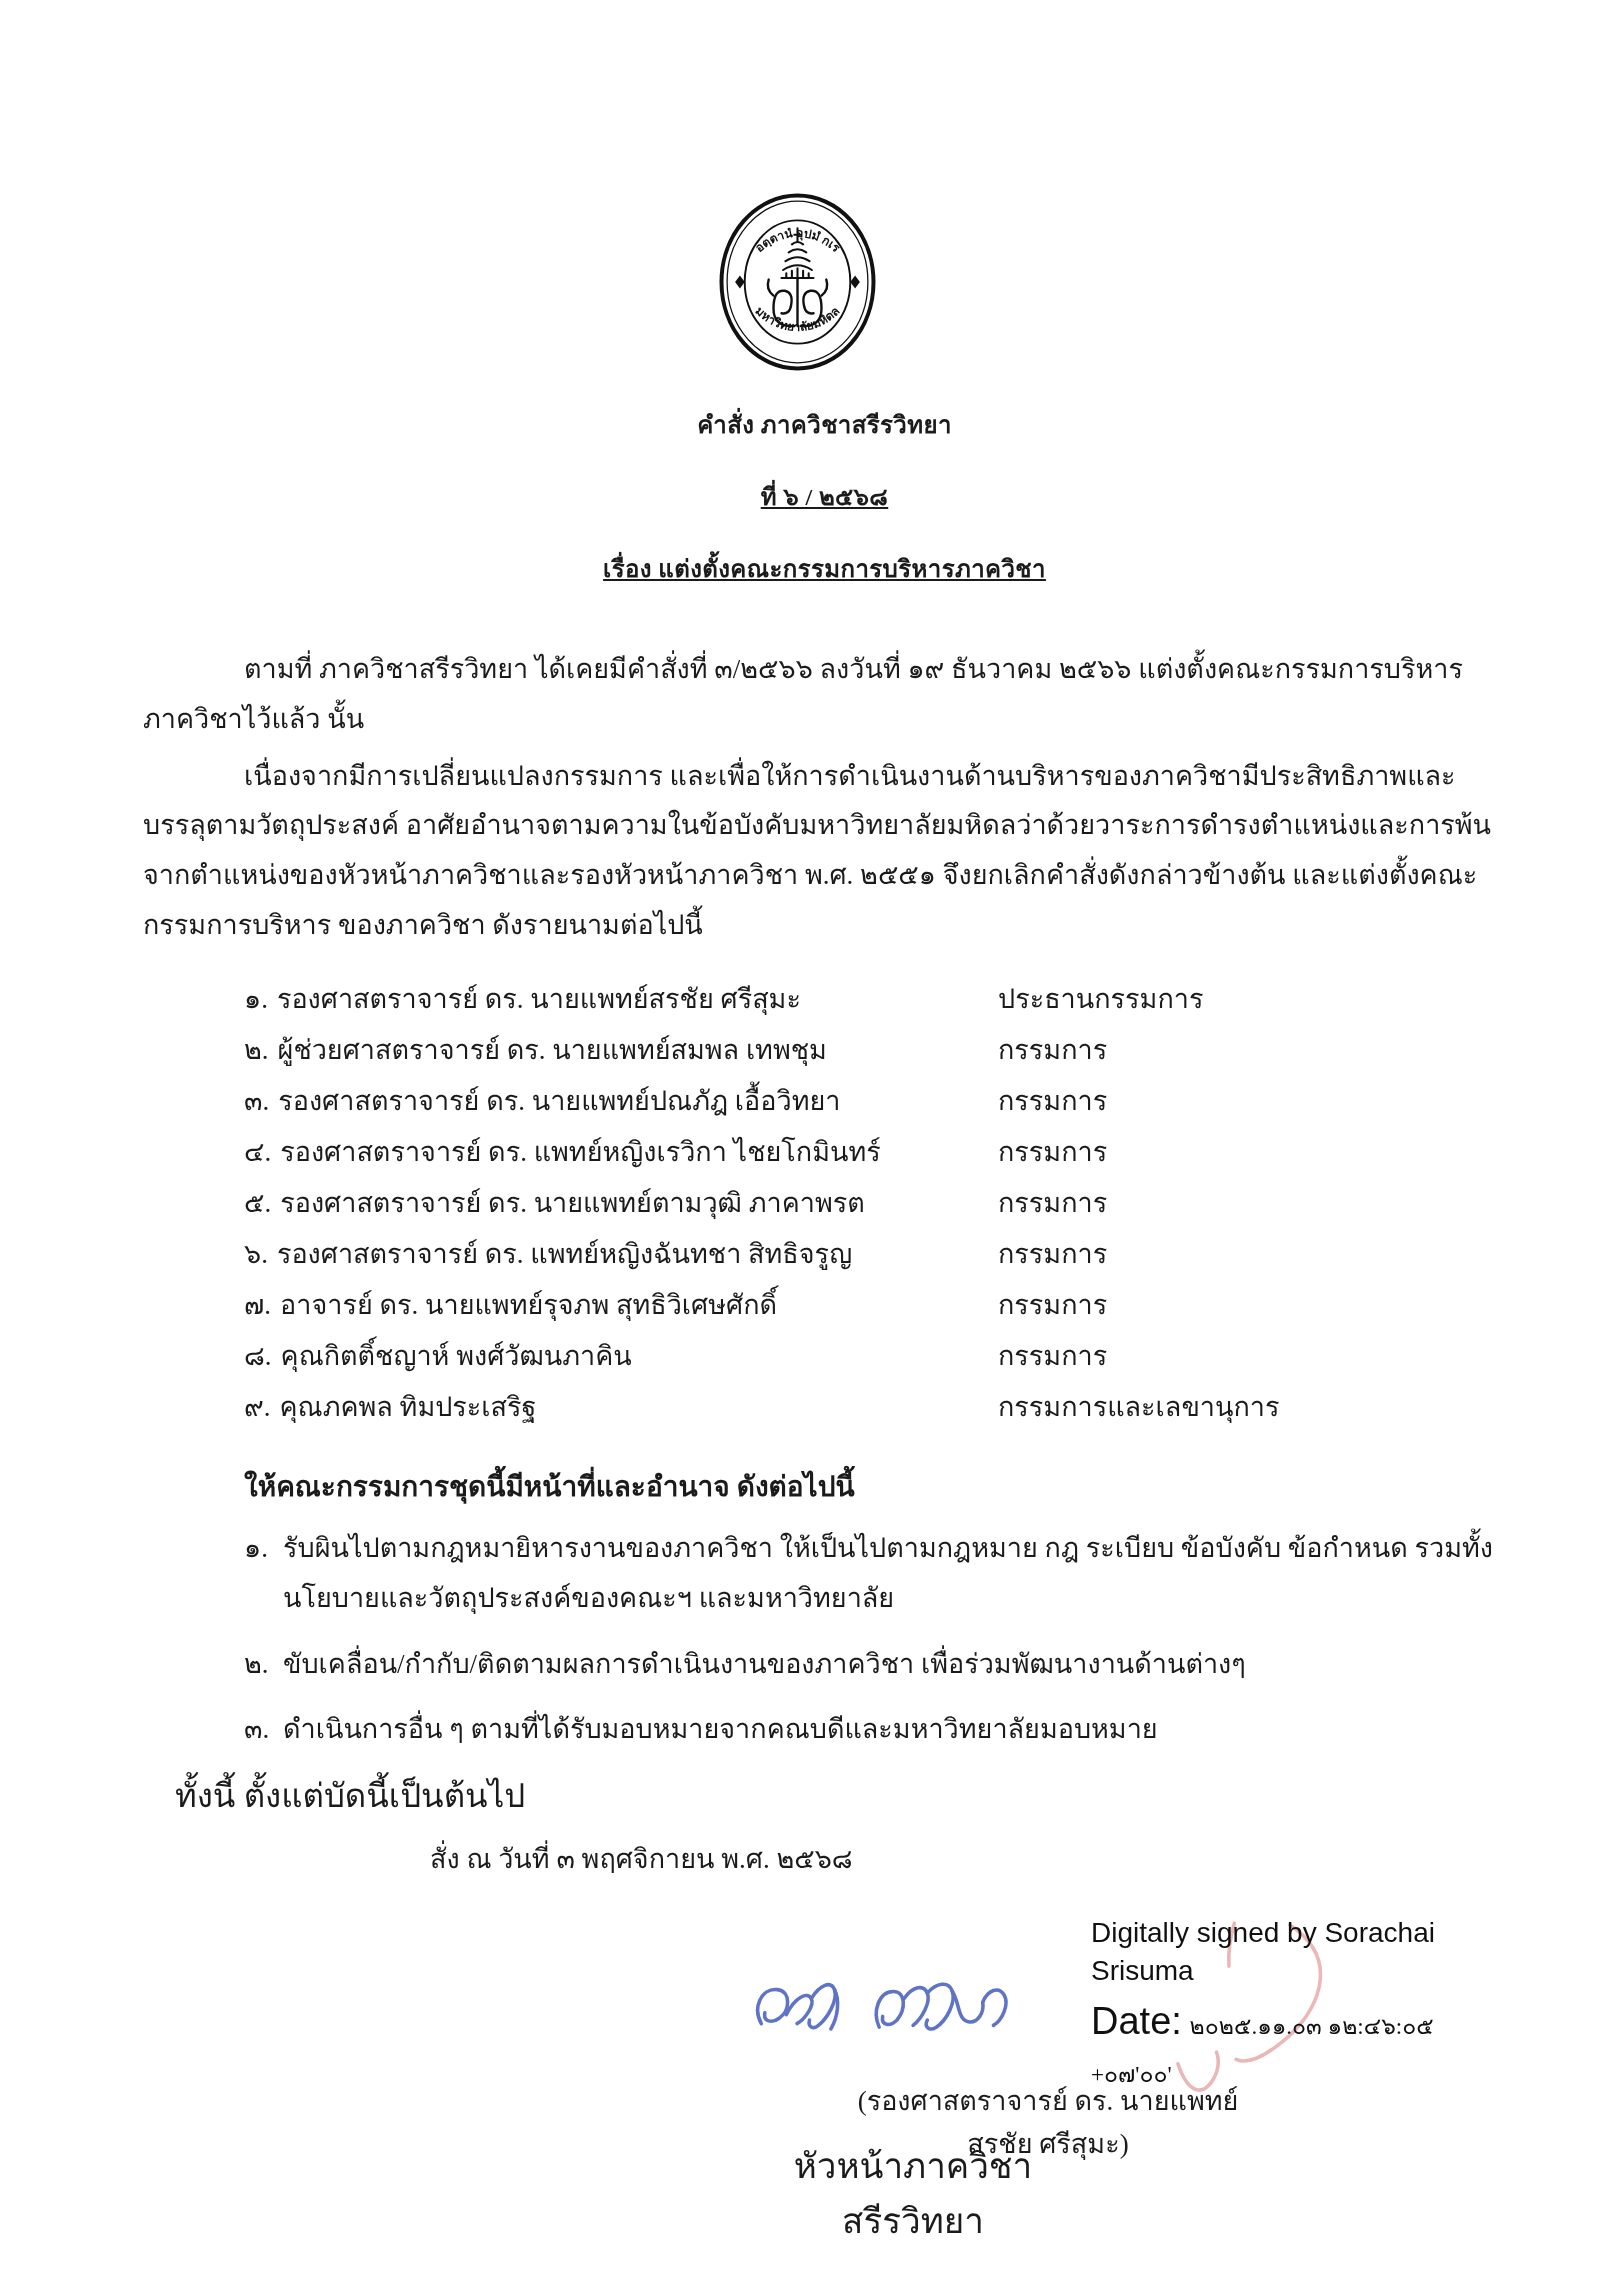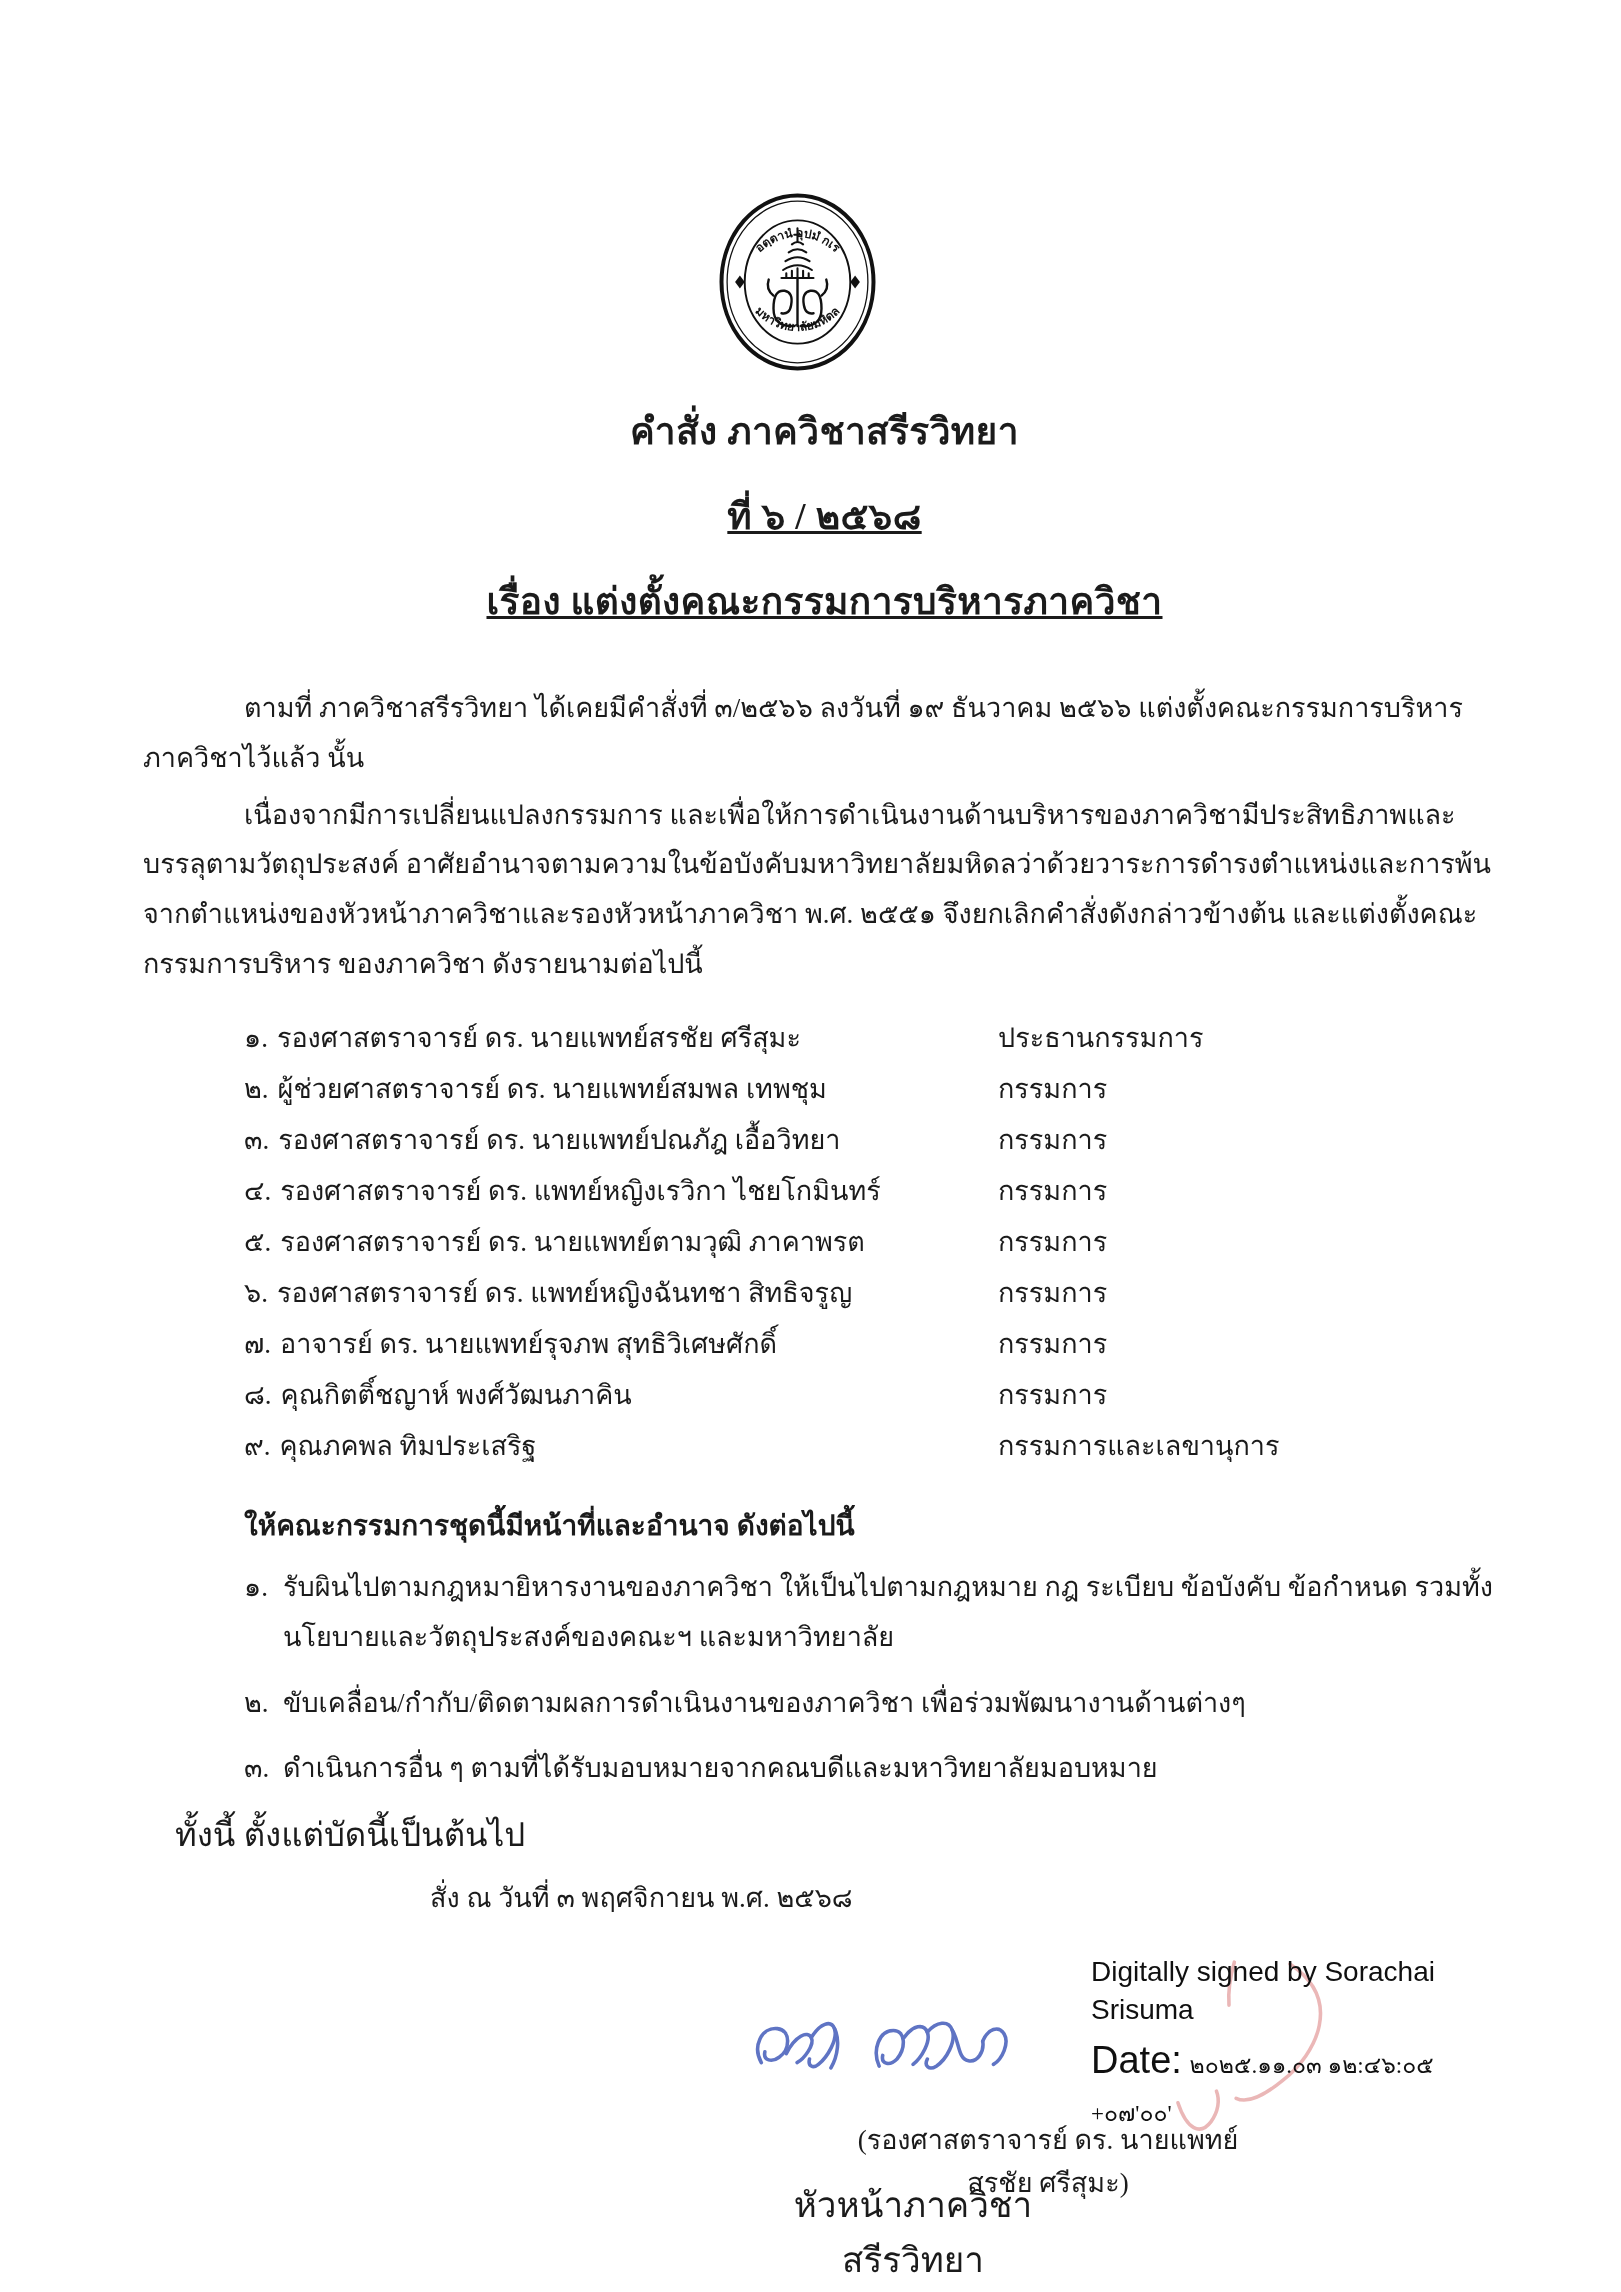--- a/index.html
+++ b/index.html
@@ -21,21 +21,21 @@
   .emblem-wrap{
     padding-top:190px;
     width:100%;
     display:flex;justify-content:center;
   }
   .emblem-wrap svg{display:block;margin-left:-54px;}
   
   .hdr{
     text-align:center;
     font-weight:bold;
-    font-size:37px;
+    font-size:24px;
     line-height:1.0;
     margin-top:39px;
     letter-spacing:0.4px;
   }
   .hdr + .hdr{margin-top:48px;text-decoration:underline;}
   
   .para{
     font-size:27px;
     line-height:1.84;
     text-indent:101px;

